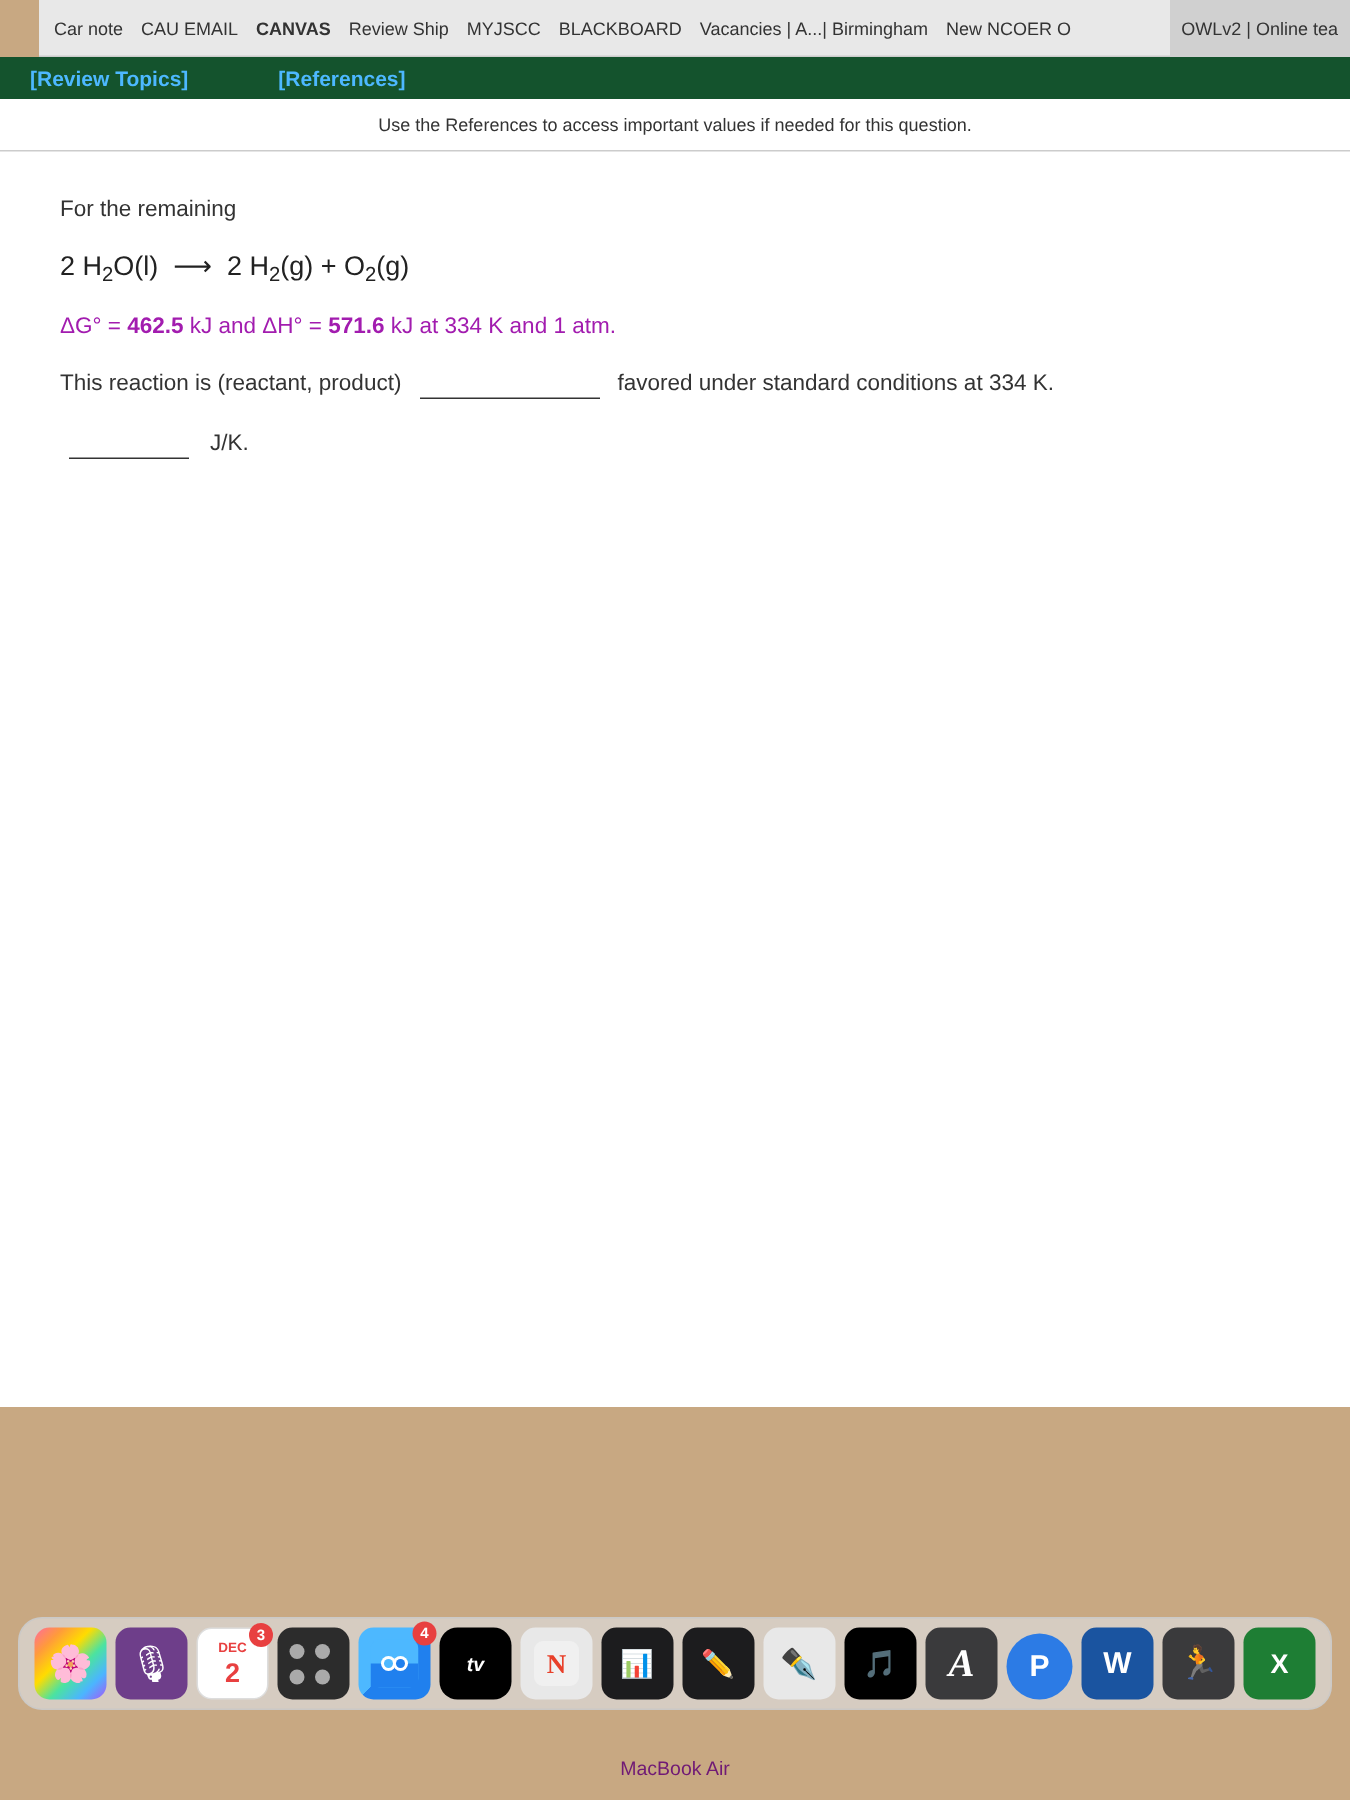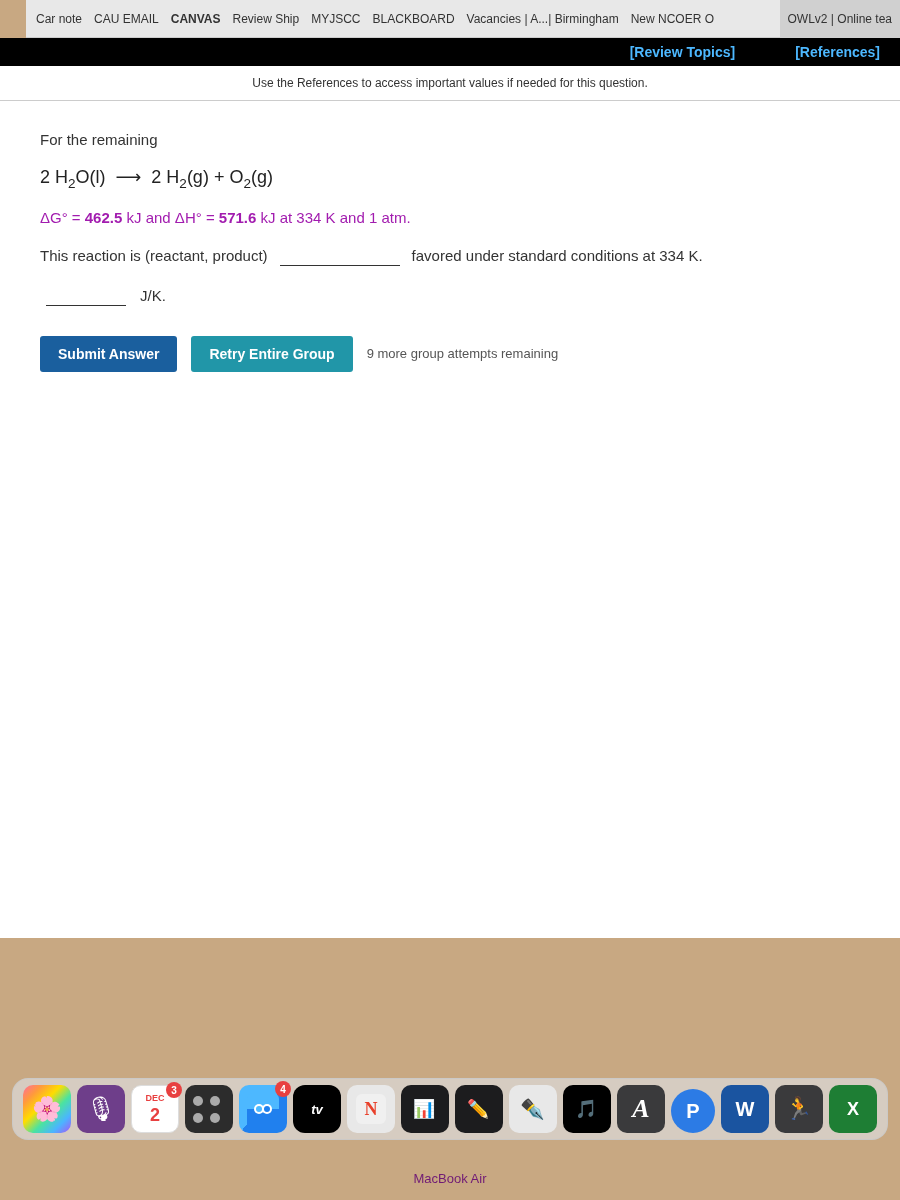--- a/index.html
+++ b/index.html
@@ -48,23 +48,23 @@
 
     
     .main-content {
       width: 100%;
       background: white;
       min-height: 900px;
     }
 
     
     .link-bar {
-      background: #000000;
-      display: flex;
-      justify-content: flex-end;
+      background: #14532d;
+      display: flex;
+      justify-content: flex-start;
       align-items: center;
       padding: 6px 20px;
       gap: 60px;
     }
     .link-bar a {
       color: #4db8ff;
       font-size: 14px;
       font-weight: bold;
       text-decoration: none;
       cursor: pointer;
@@ -310,25 +310,20 @@
       <span>This reaction is (reactant, product)</span>
       <span class="answer-blank"></span>
       <span>favored under standard conditions at 334 K.</span>
     </div>
 
     <div class="entropy-line">
       <span class="answer-blank-short"></span>
       <span class="jk-unit">J/K.</span>
     </div>
 
-    <div class="button-row">
-      <button class="btn-submit">Submit Answer</button>
-      <button class="btn-retry">Retry Entire Group</button>
-      <span class="attempts-text">9 more group attempts remaining</span>
-    </div>
 
   </div>
 </div>
 
 <div class="dock-container">
   <div class="dock">
 
     <div class="dock-item flowers">
       🌸
     </div>

